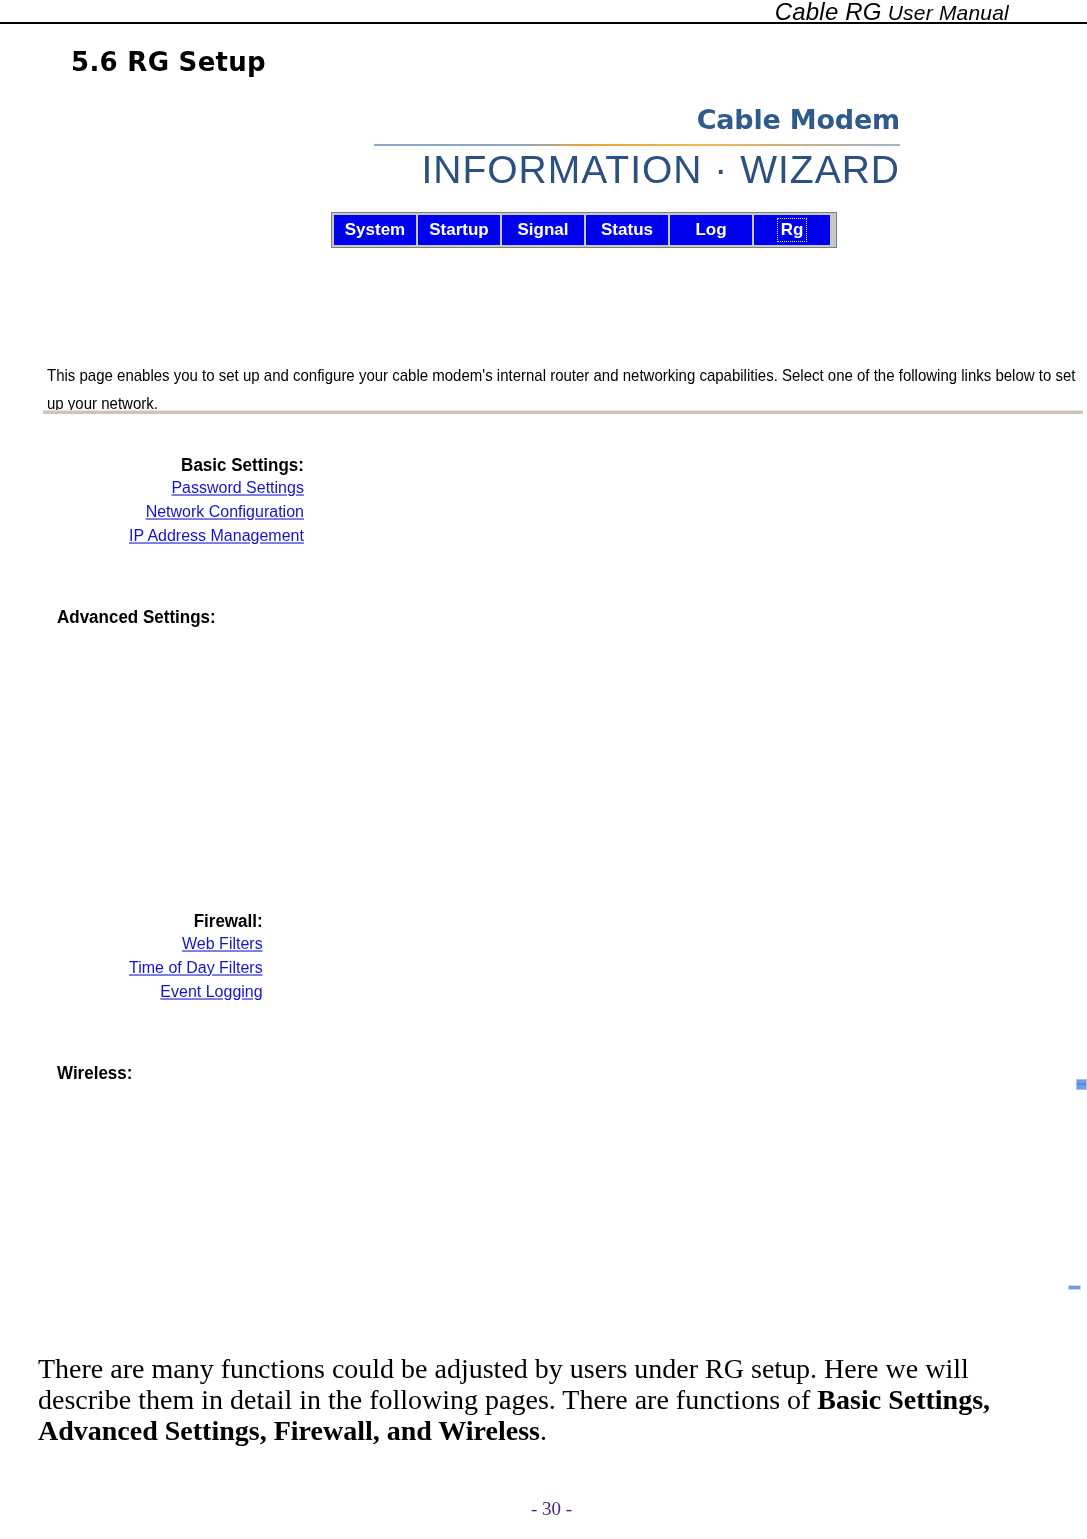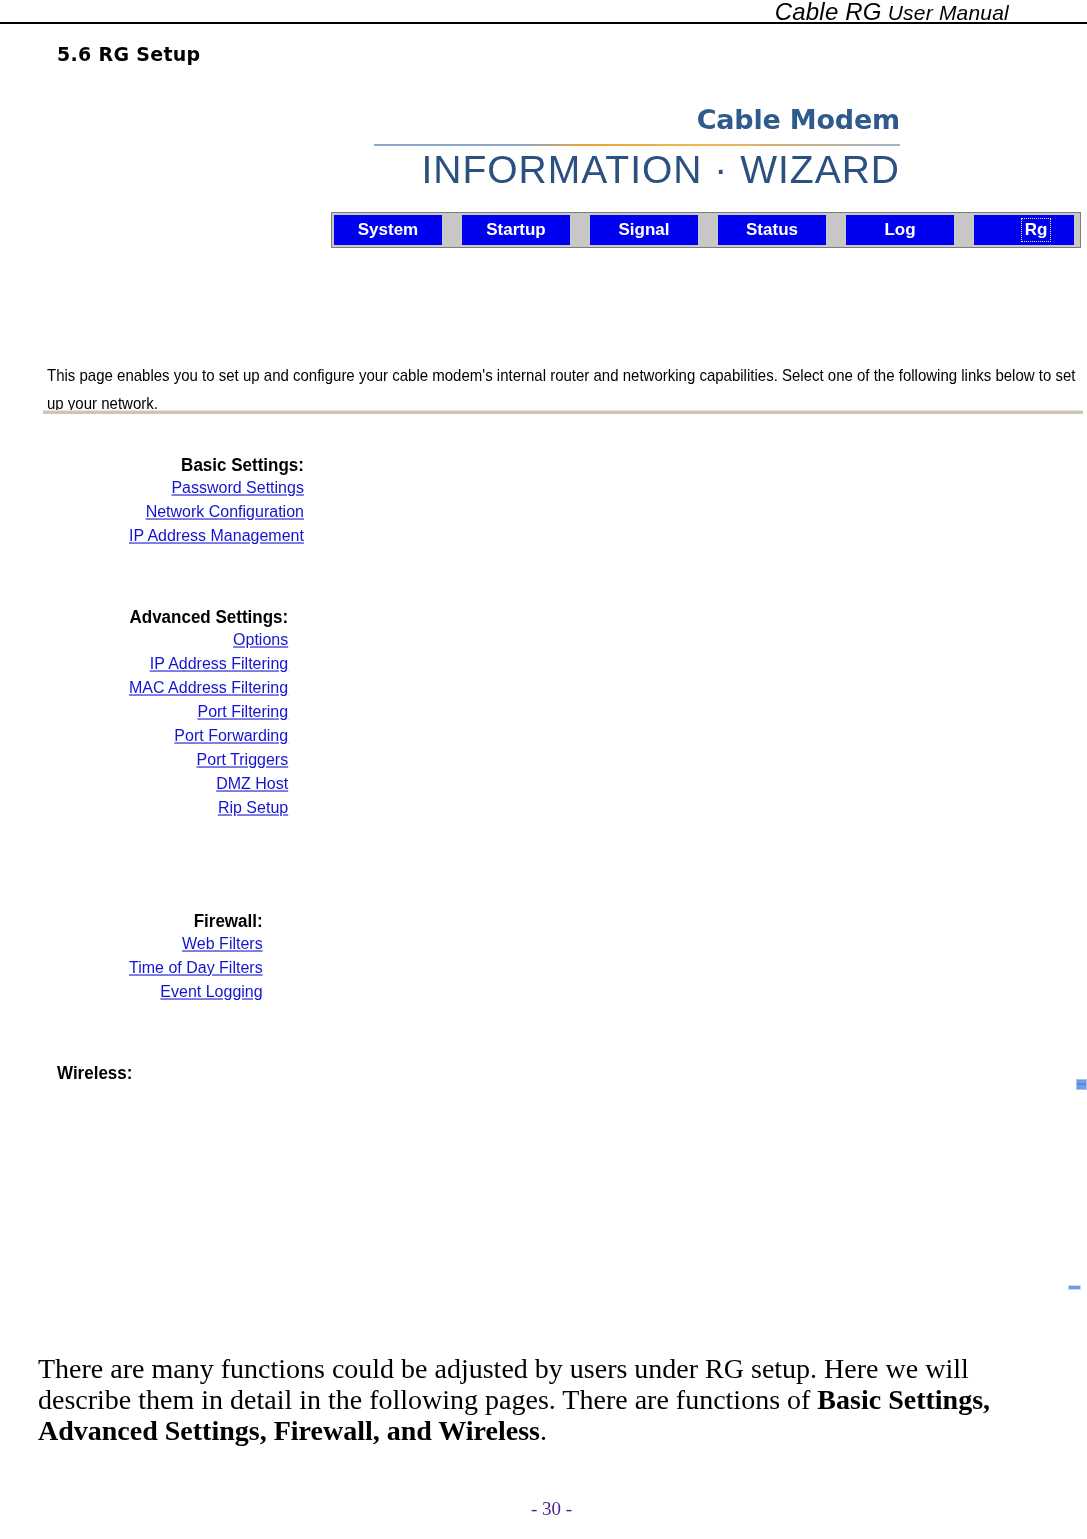--- a/index.html
+++ b/index.html
@@ -42,25 +42,25 @@
     left: 0;
     top: 22px;
     width: 1087px;
     height: 2px;
     background: #000000;
   }
 
   
   #section-title {
     position: absolute;
-    left: 57px;
+    left: 71px;
     top: 30px;
     font-family: "DejaVu Sans", sans-serif;
     font-weight: bold;
-    font-size: 19px;
+    font-size: 26px;
     color: #000000;
     letter-spacing: 0.3px;
     white-space: nowrap;
   }
 
   
   #rg-screenshot {
     position: absolute;
     left: 0;
     top: 94px;
@@ -123,29 +123,28 @@
   }
   #nav-tabbar .tab {
     background: #0000f0;
     color: #ffffff;
     font-family: "Liberation Sans", sans-serif;
     font-weight: bold;
     font-size: 17px;
     display: flex;
     align-items: center;
     justify-content: center;
-    width: 108px;
-    margin-right: 20px;
+    width: 82px;
+    margin-right: 2px;
     cursor: pointer;
     user-select: none;
   }
   #nav-tabbar .tab:last-child {
     margin-right: 4px;
     width: 76px;
-    padding-left: 24px;
   }
   #nav-tabbar .tab .lbl {
     display: inline-block;
     padding: 0 2px;
   }
   #nav-tabbar .tab.focused .lbl {
     border: 1px dotted #ffe97f;
     padding: 1px 3px;
   }
 
@@ -314,30 +313,20 @@
     <div class="group-heading">Basic Settings:</div>
     <ul class="group-links">
       <li><a>Password Settings</a></li>
       <li><a>Network Configuration</a></li>
       <li><a>IP Address Management</a></li>
     </ul>
   </div>
 
   <div class="link-group" id="group-advanced">
     <div class="group-heading">Advanced Settings:</div>
-    <ul class="group-links">
-      <li><a>Options</a></li>
-      <li><a>IP Address Filtering</a></li>
-      <li><a>MAC Address Filtering</a></li>
-      <li><a>Port Filtering</a></li>
-      <li><a>Port Forwarding</a></li>
-      <li><a>Port Triggers</a></li>
-      <li><a>DMZ Host</a></li>
-      <li><a>Rip Setup</a></li>
-    </ul>
   </div>
 
   <div class="link-group" id="group-firewall">
     <div class="group-heading">Firewall:</div>
     <ul class="group-links">
       <li><a>Web Filters</a></li>
       <li><a>Time of Day Filters</a></li>
       <li><a>Event Logging</a></li>
     </ul>
   </div>

